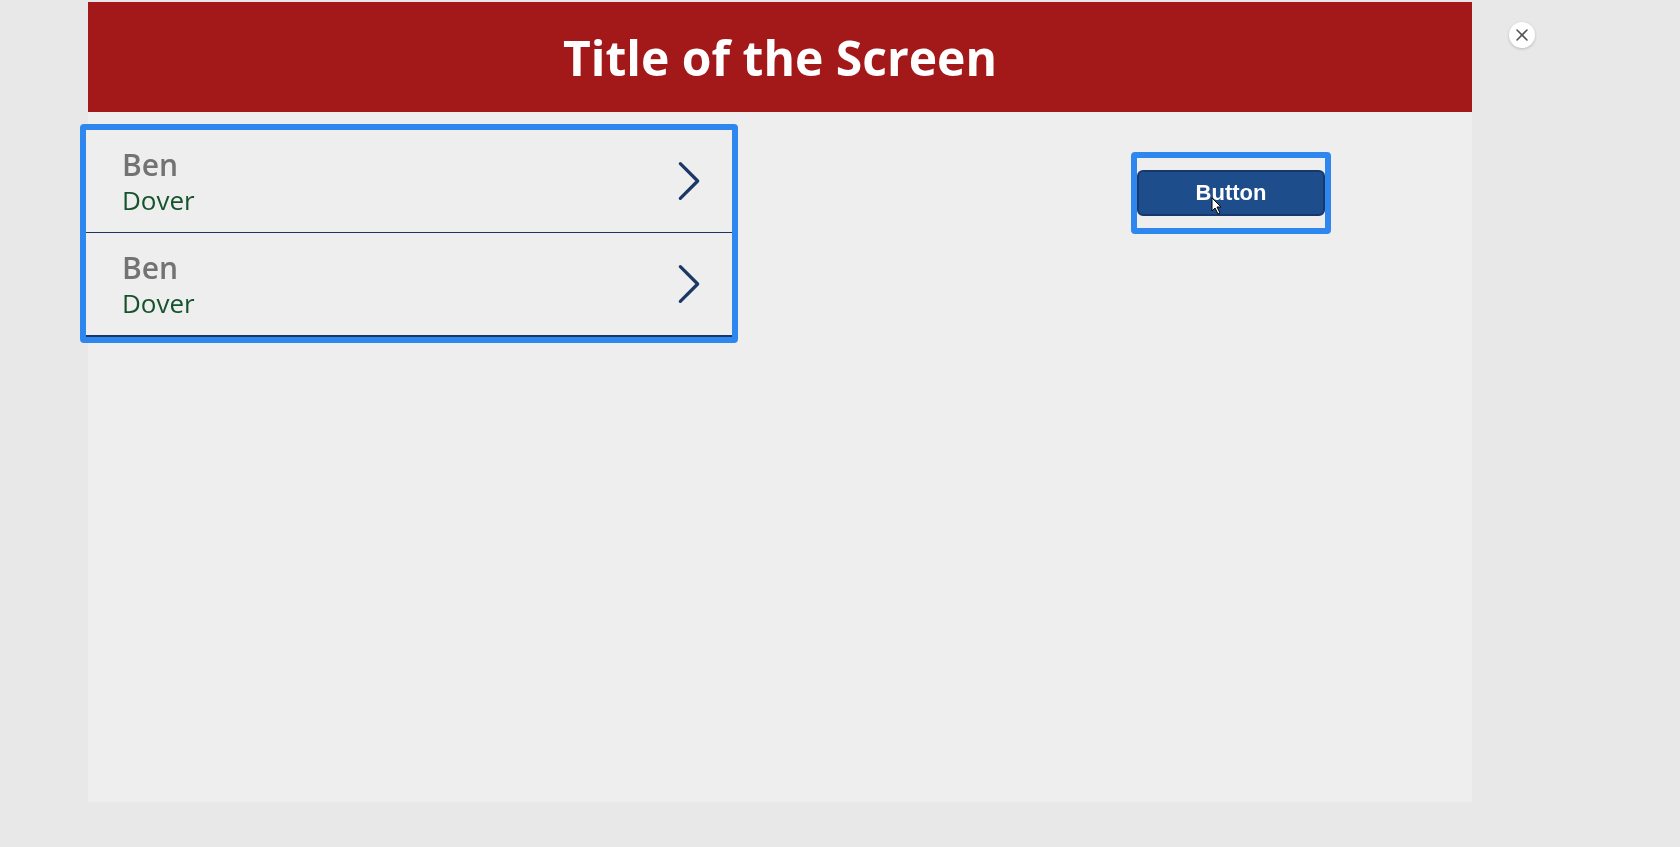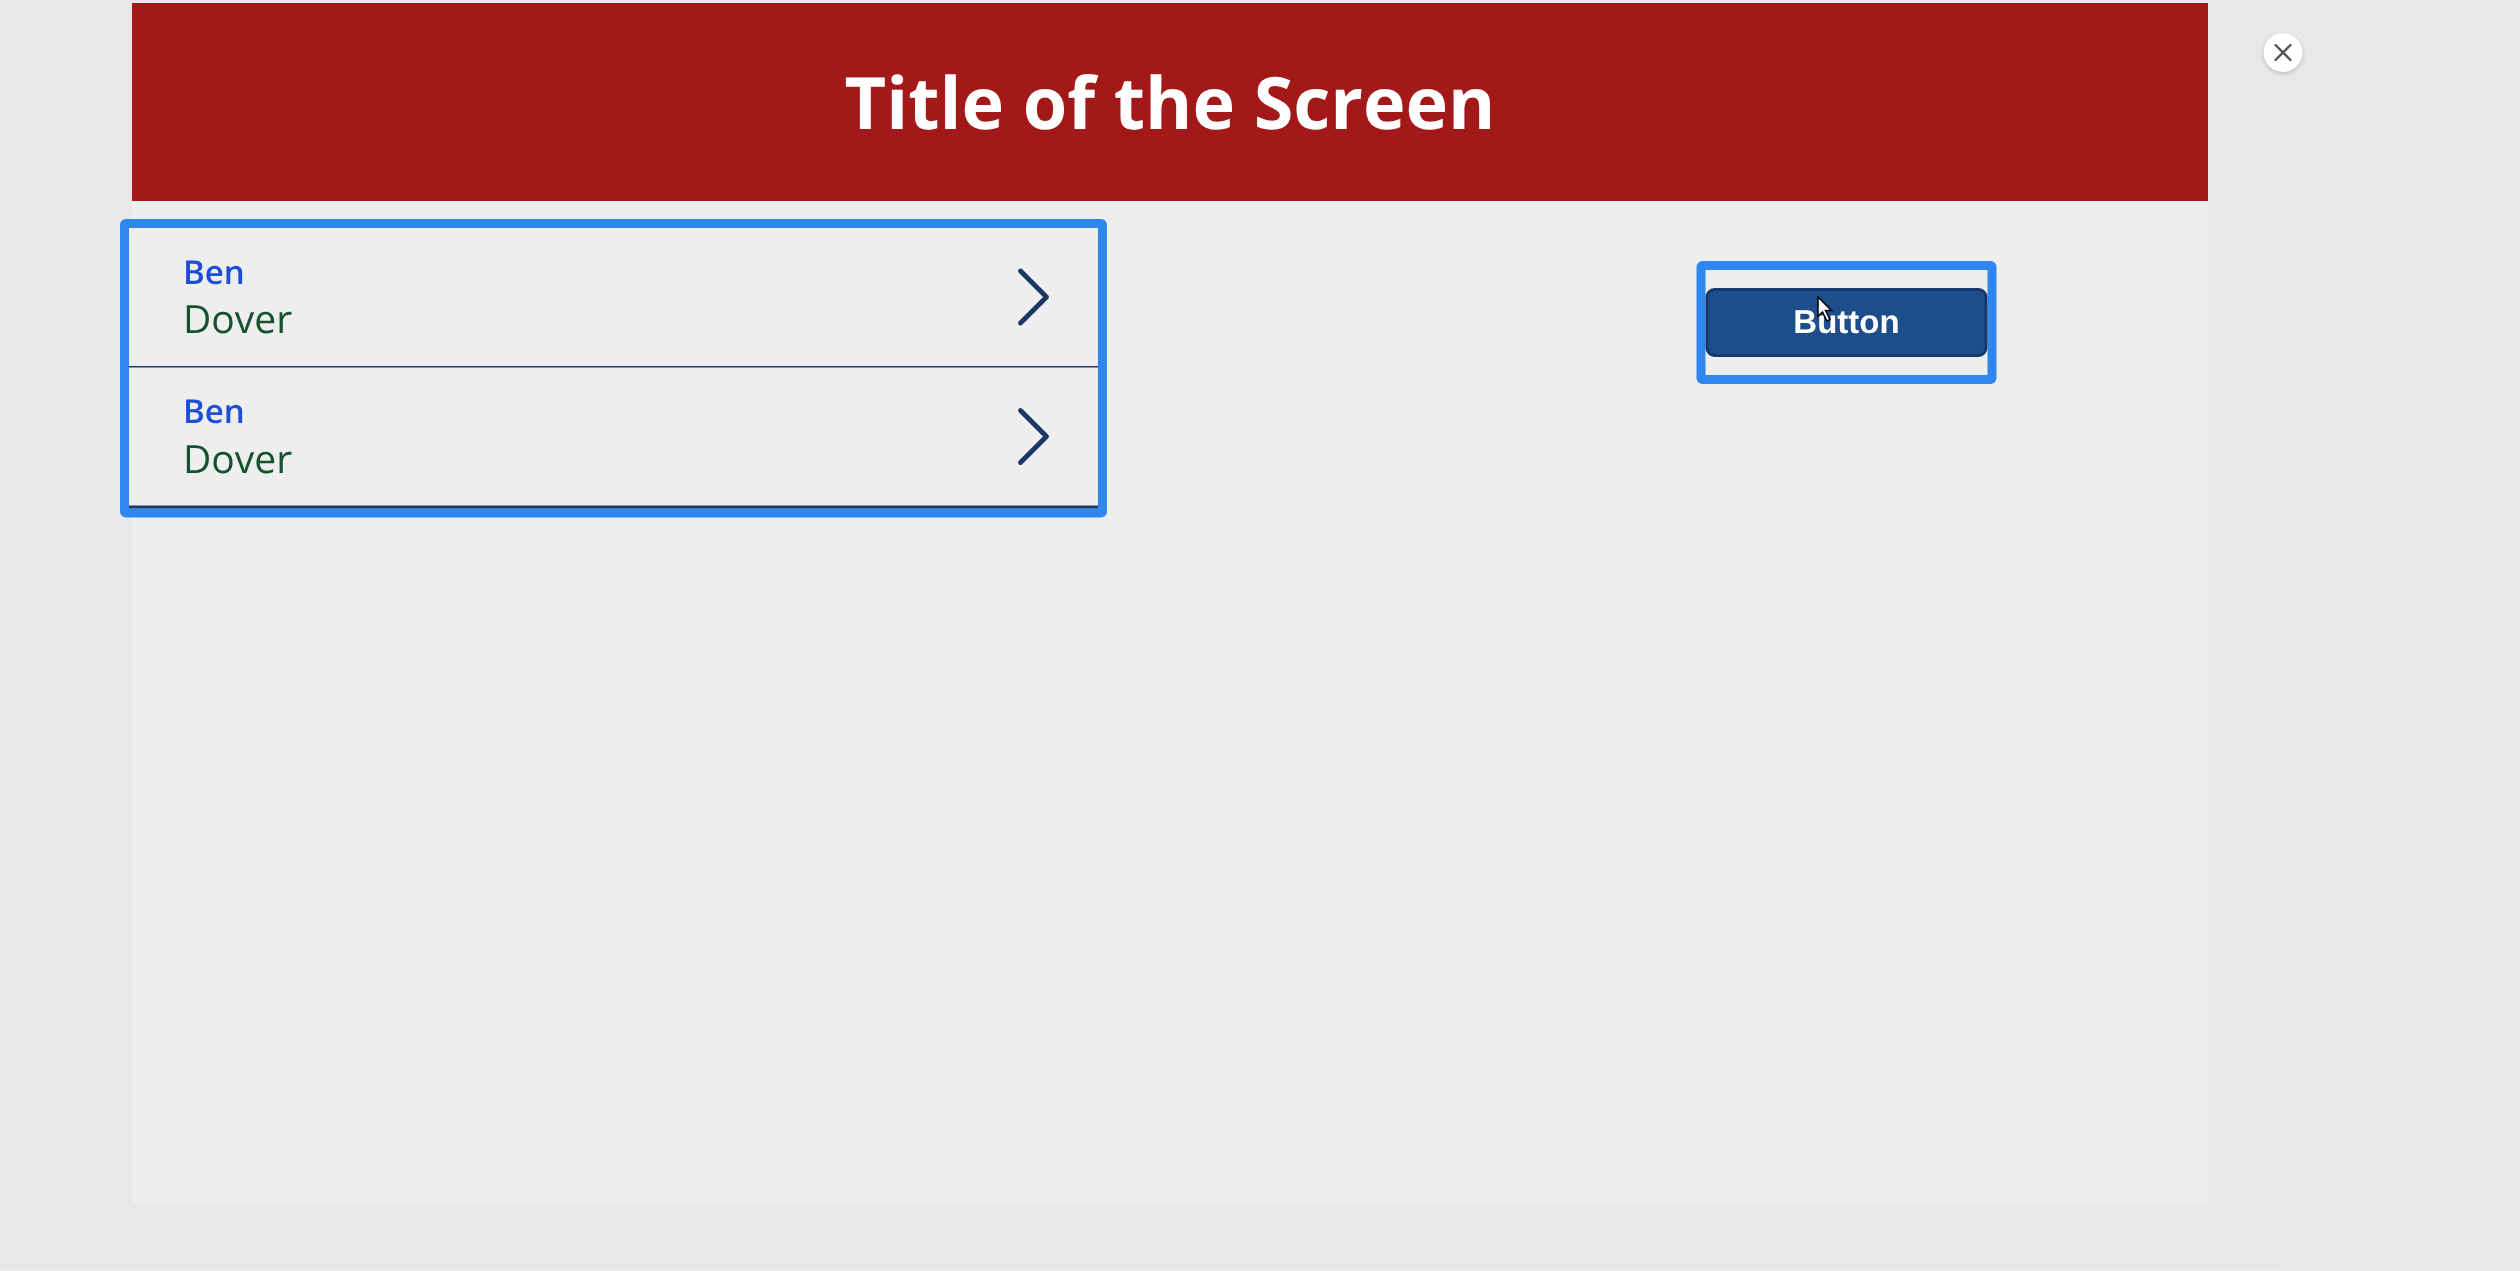--- a/index.html
+++ b/index.html
@@ -18,21 +18,21 @@
     .screen-container {
       position: absolute;
       left: 88px;
       top: 2px;
       width: 1384px;
       height: 800px;
       background: #eeeeee;
     }
     .header-bar {
       width: 100%;
-      height: 132px;
+      height: 110px;
       background: #a31818;
       display: flex;
       align-items: center;
       justify-content: center;
     }
     .header-title {
       color: #ffffff;
       font-size: 48px;
       font-weight: 700;
     }
@@ -59,23 +59,23 @@
       cursor: pointer;
     }
     .list-item:last-child {
       border-bottom: 2px solid #1a3766;
     }
     .list-item-text {
       display: flex;
       flex-direction: column;
     }
     .list-item-primary {
-      font-size: 22px;
+      font-size: 30px;
       font-weight: 600;
-      color: #1d4ed8;
+      color: #737373;
       line-height: 1.25;
     }
     .list-item-secondary {
       font-size: 26px;
       font-weight: 400;
       color: #14532d;
       line-height: 1.25;
     }
     .chevron {
       width: 26px;

